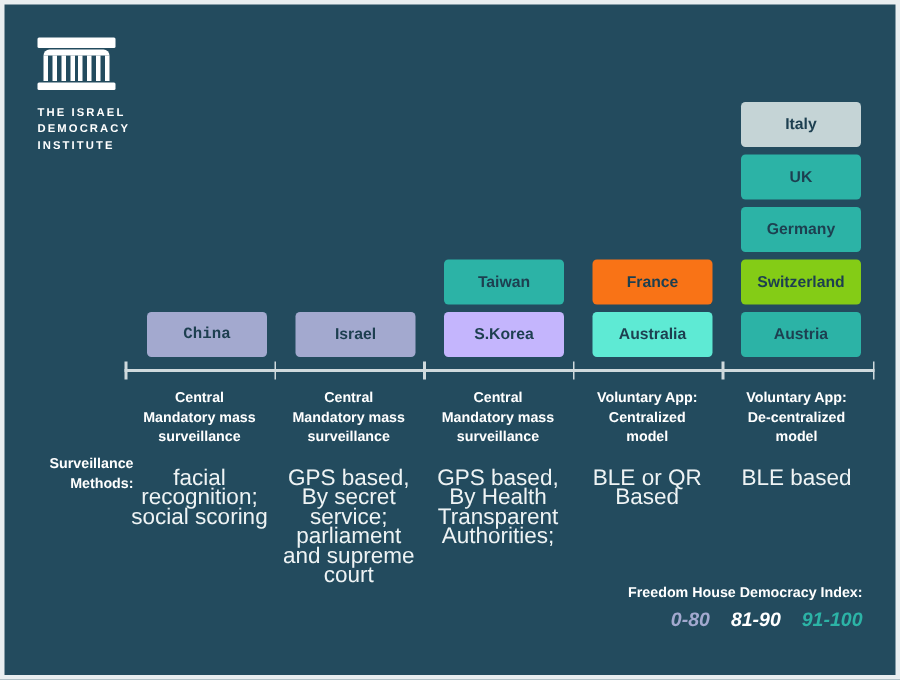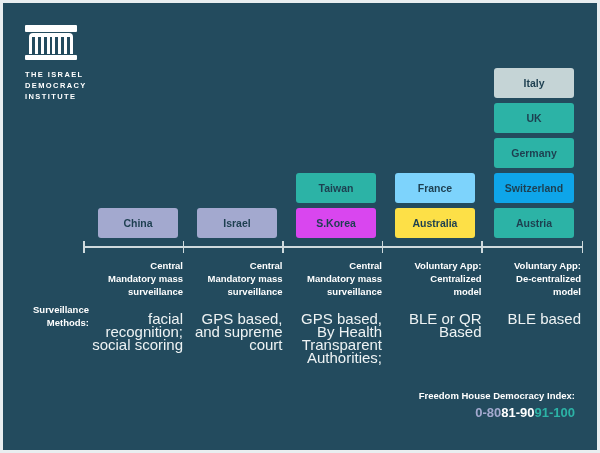--- a/index.html
+++ b/index.html
@@ -88,21 +88,21 @@
 
   
   #coltext {
     position: absolute;
     left: 80px; top: 256px;
     width: 500px;
   }
   .ctext {
     position: absolute;
     top: 0; width: 100px;
-    text-align: right;
+    text-align: center;
   }
   .ctitle {
     color: #ffffff;
     font-size: 9.5px; font-weight: bold; line-height: 13px;
   }
   .cmethod {
     margin-top: 14px;
     color: #eef3f4;
     font-size: 15px; line-height: 13px; font-weight: normal;
   }
@@ -119,21 +119,21 @@
   #legend {
     position: absolute;
     right: 22px; bottom: 30px;
     text-align: right;
   }
   #legend .ltitle {
     color: #ffffff;
     font-size: 9.5px; font-weight: bold;
     margin-bottom: 4px;
   }
-  #legend .lrow { display: flex; justify-content: flex-end; }
+  #legend .lrow { display: flex; gap: 14px; justify-content: flex-end; font-style: italic; }
   #legend .litem { font-size: 13px; font-weight: bold; }
 </style>
 </head>
 <body>
 
 <div id="canvas">
 
   <div id="logo">
     <div class="temple">
       <div class="roof"></div>
@@ -151,37 +151,37 @@
       <div class="base"></div>
     </div>
     <div class="logo-text">
       <div>THE ISRAEL</div>
       <div>DEMOCRACY</div>
       <div>INSTITUTE</div>
     </div>
   </div>
 
   <div id="chart">
-      <div class="col" style="left: 15px;">
+      <div class="col" style="left: 15px; font-family: Liberation Mono, monospace;">
         <div class="bar" style="background: rgb(163, 169, 207);">China</div>
       </div>
       <div class="col" style="left: 114px; border-radius: 14px;">
         <div class="bar" style="background: rgb(163, 169, 207);">Israel</div>
       </div>
       <div class="col" style="left: 213px;">
-        <div class="bar" style="background: #d946ef;">S.Korea</div>
+        <div class="bar" style="background: #c4b5fd;">S.Korea</div>
         <div class="bar" style="background: rgb(44, 179, 166);">Taiwan</div>
       </div>
       <div class="col" style="left: 312px;">
-        <div class="bar" style="background: #fde047;">Australia</div>
-        <div class="bar" style="background: #7dd3fc;">France</div>
+        <div class="bar" style="background: #5eead4;">Australia</div>
+        <div class="bar" style="background: #f97316;">France</div>
       </div>
       <div class="col" style="left: 411px;">
         <div class="bar" style="background: rgb(44, 179, 166); text-align: right;">Austria</div>
-        <div class="bar" style="background: #0ea5e9;">Switzerland</div>
+        <div class="bar" style="background: #84cc16;">Switzerland</div>
         <div class="bar" style="background: rgb(44, 179, 166);">Germany</div>
         <div class="bar" style="background: rgb(44, 179, 166);">UK</div>
         <div class="bar" style="background: rgb(197, 212, 214);">Italy</div>
       </div>
     </div>
 
   <div id="axis">
     <div class="rule"></div>
   <div class="tick" style="left: 0px;"></div>
       <div class="tick" style="left: 99.5px;"></div>
@@ -204,20 +204,22 @@
         </div>
       </div>
       <div class="ctext" style="left: 99.5px;">
         <div class="ctitle">
           <div>Central</div>
           <div>Mandatory mass</div>
           <div>surveillance</div>
         </div>
         <div class="cmethod">
           <div>GPS based,</div>
+          <div>By secret service;</div>
+          <div>parliament</div>
           <div>and supreme court</div>
         </div>
       </div>
       <div class="ctext" style="left: 199px;">
         <div class="ctitle">
           <div>Central</div>
           <div>Mandatory mass</div>
           <div>surveillance</div>
         </div>
         <div class="cmethod">

